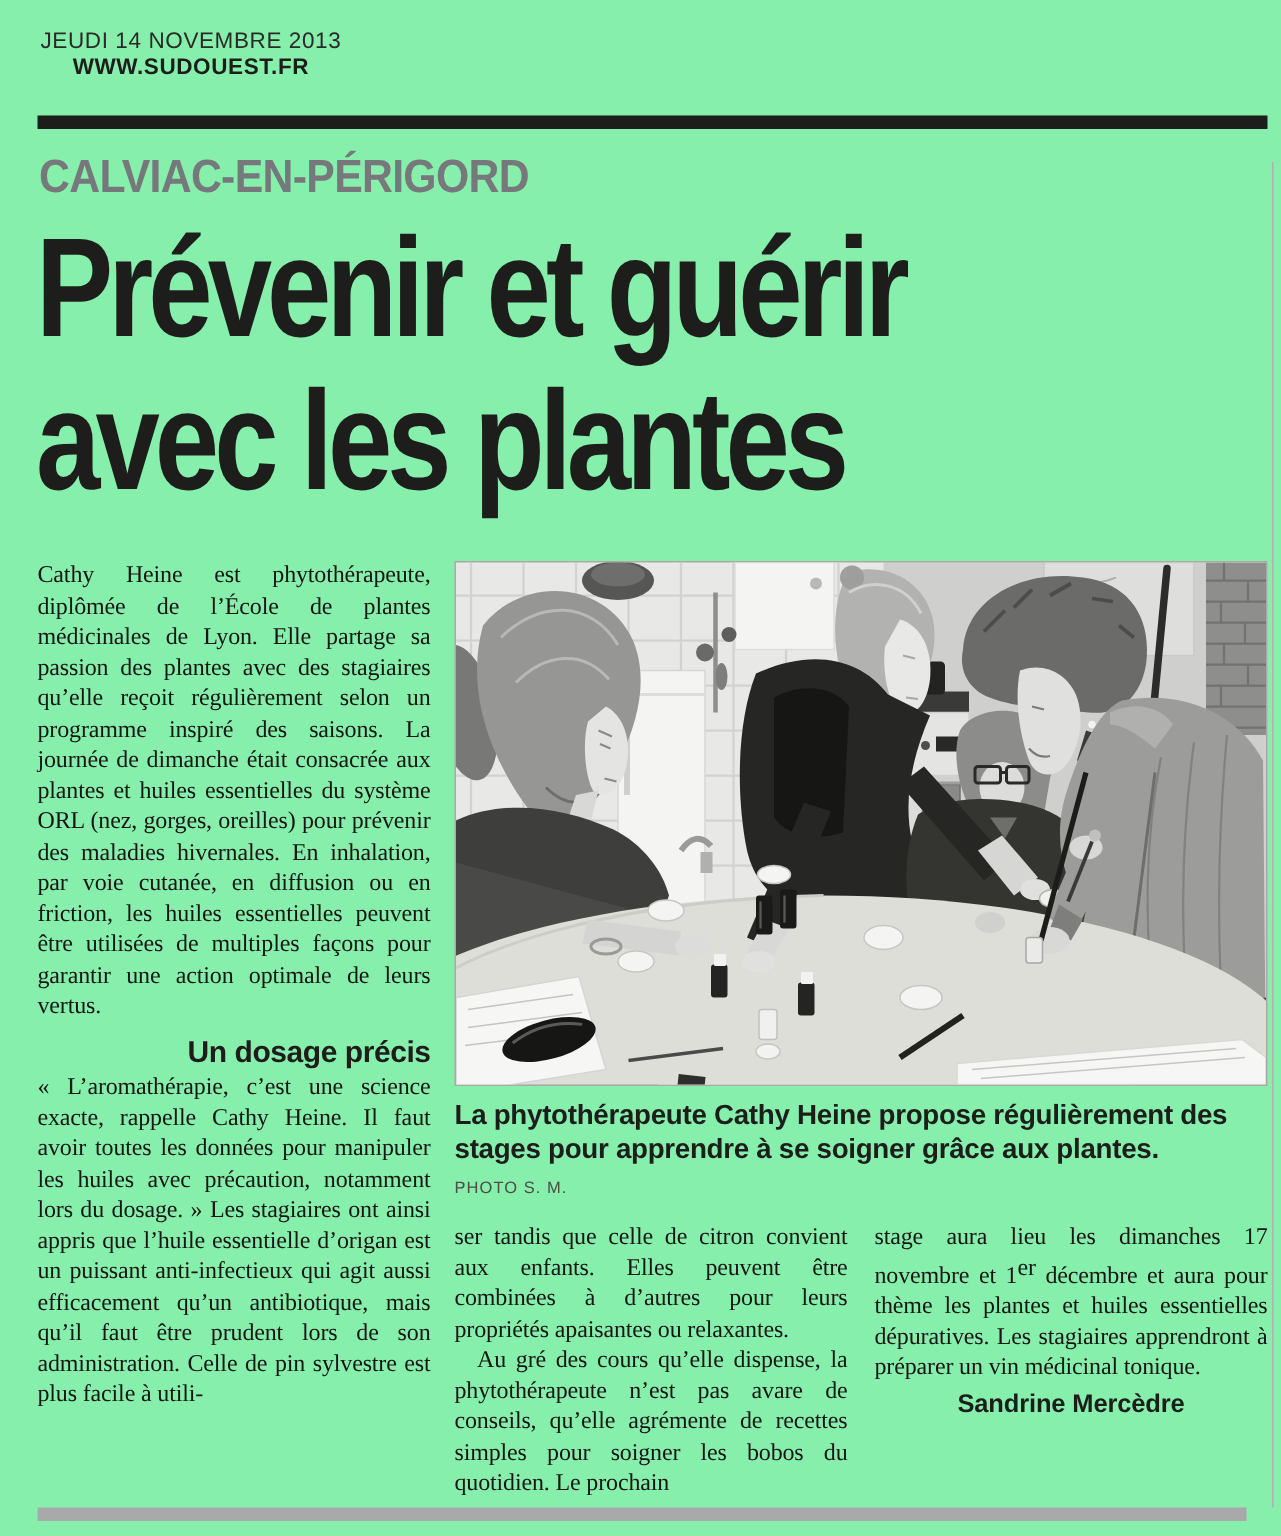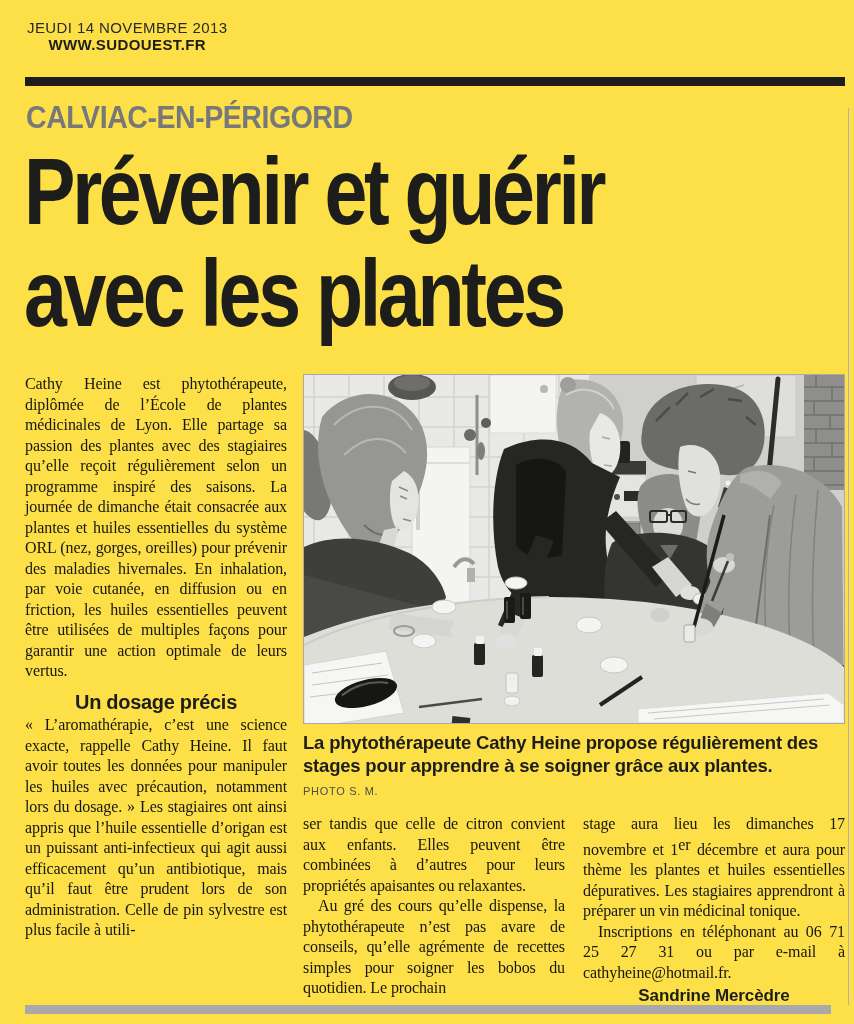--- a/index.html
+++ b/index.html
@@ -1,17 +1,17 @@
 <!DOCTYPE html>
 <html lang="fr"><head>
 <meta charset="utf-8">
 <style>
   html,body { margin:0; padding:0; background:#ffffff; }
   .page {
-    position:relative; width:854px; height:1024px; background:#fde047;
+    position:relative; width:854px; height:1024px; background:#86efac;
     overflow:hidden; font-family:"Liberation Sans", sans-serif; color:#1d1d1b;
   }
   .masthead { position:absolute; top:19px; left:27px; line-height:17px; }
   .date { font-size:15px; letter-spacing:0.4px; color:#2a2a28; }
   .url  { font-size:15px; font-weight:bold; letter-spacing:0.4px; color:#1d1d1b;text-align:center; }
 
   .black-bar { position:absolute; top:77px; left:25px; width:820px; height:9px; background:#1d1d1b; }
 
   .kicker {
     position:absolute; top:100px; left:26px;
@@ -28,21 +28,21 @@
 
   .body-row { position:absolute; top:374px; left:25px; width:822px; display:flex; }
   .col-left { width:262px; margin-right:16px; flex:none; }
   .serif {
     font-family:"Liberation Serif", serif; font-size:16px; line-height:20.5px;
     text-align:justify; color:#161614; letter-spacing:-0.1px;
   }
   .serif p { margin:0; }
   .subhead {
     font-family:"Liberation Sans", sans-serif; font-size:20px; font-weight:bold;
-    letter-spacing:-0.3px; color:#1d1d1b; margin:10px 0 3px 0; text-align:center;
+    letter-spacing:-0.3px; color:#1d1d1b; margin:10px 0 3px 0; text-align:right;
   }
   .indent { text-indent:15px; }
 
   .right-area { width:542px; flex:none; }
   .photo-frame { width:540px; height:348px; border:1px solid #a9a9a7; background:#cfcfcd; }
   .photo-frame svg { display:block; }
 
   .caption {
     margin-top:7px; font-size:18.5px; line-height:23px; font-weight:bold;
     letter-spacing:-0.2px; color:#1d1d1b;
@@ -252,21 +252,20 @@
       </div>
 
       <div class="bottom-cols">
         <div class="colw serif">
           <p>ser tandis que celle de citron convient aux enfants. Elles peuvent être combinées à d’autres pour leurs propriétés apaisantes ou relaxantes.</p>
           <p class="indent">Au gré des cours qu’elle dispense, la phytothérapeute n’est pas avare de conseils, qu’elle agrémente de recettes simples pour soigner les bobos du quotidien. Le prochain</p>
         </div>
         <div class="gut"></div>
         <div class="colw serif">
           <p><span>stage aura lieu les dimanches 17 novembre et 1</span><span class="sup">er</span><span> décembre et aura pour thème les plantes et huiles essentielles dépuratives. Les stagiaires apprendront à préparer un vin médicinal tonique.</span></p>
-          <p class="indent">Inscriptions en téléphonant au 06 71 25 27 31 ou par e-mail à cathyheine@hotmail.fr.</p>
           <div class="signature">Sandrine Mercèdre</div>
         </div>
       </div>
 
     </div>
   </div>
 
   <div class="right-rule"></div>
   <div class="footer-bar"></div>
 

